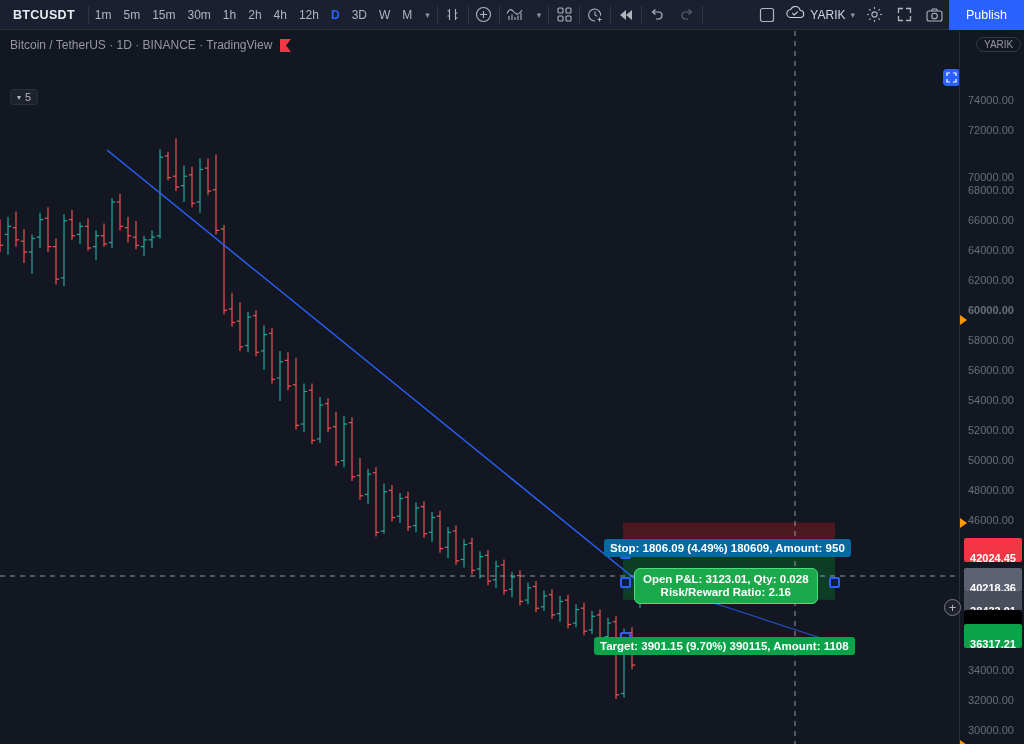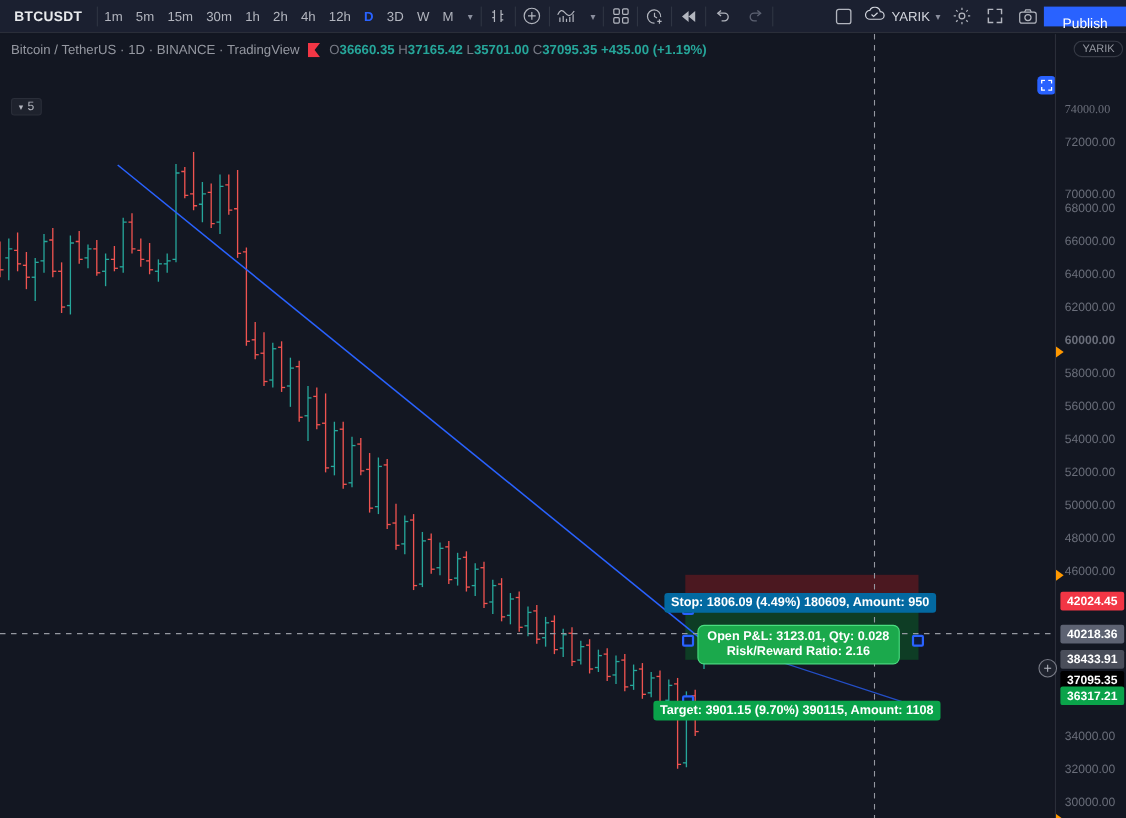--- a/index.html
+++ b/index.html
@@ -20,21 +20,21 @@
   .tf.active { color:#2962ff; font-weight:bold; }
   .tb-ic { width:30px; height:30px; display:flex; align-items:center;
            justify-content:center; color:#b2b5be; cursor:pointer; }
   .tb-ic.dim { color:#5d6272; }
   .tb-ic svg { display:block; }
   .chev { font-size:9px; color:#8b8f9e; padding:0 7px; cursor:pointer; }
   .spacer { flex:1; }
   .yarik { display:flex; align-items:center; gap:5px; padding:0 4px;
            color:#d1d4dc; font-size:12px; cursor:pointer; }
   #publish { background:#2962ff; color:#fff; font-size:12.5px;
-             height:18px; line-height:30px; padding:0 17px; cursor:pointer; }
+             height:30px; line-height:30px; padding:0 17px; cursor:pointer; }
 
   
   #infobar { position:absolute; left:0; top:31px; width:958px; height:44px;
              font-size:12px; color:#787b86; }
   #legend { position:absolute; left:10px; top:7px; display:flex;
             align-items:center; white-space:nowrap; }
   #legend .ttl { color:#9598a1; }
   .flagic { margin:0 6px 0 8px; display:flex; align-items:center; }
   .ohlc { color:#26a69a; font-weight:bold; margin-left:2px; }
   .ohlc .k { color:#787b86; font-weight:normal; }
@@ -51,21 +51,21 @@
            background:#131722; overflow:hidden; }
   #chartsvg { position:absolute; left:0; top:0; }
 
   
   #axis { position:absolute; left:959px; top:31px; width:65px; height:713px;
           background:#131722; border-left:1px solid #2a2e39; }
   .tick { position:absolute; left:8px; font-size:11px; color:#6a6e7a;
           white-space:nowrap; }
   .ptag { position:absolute; left:4px; height:17px; line-height:17px;
           font-size:11px; font-weight:bold; border-radius:2px;
-          padding:1px 3px; white-space:nowrap; text-align:center;
+          padding:12px 3px; white-space:nowrap; text-align:center;
           min-width:58px; }
   #usdt { position:absolute; left:16px; top:6px; border:1px solid #363a45;
           border-radius:9px; font-size:10px; color:#9598a1;
           padding:1px 7px; cursor:pointer; }
   .atri { position:absolute; left:0px; width:0; height:0;
           border-top:5px solid transparent; border-bottom:5px solid transparent;
           border-left:7px solid #ff9800; }
   #crosshairbtn { position:absolute; left:-16px; top:568px; width:17px;
                   height:17px; border-radius:50%; border:1px solid #787b86;
                   color:#b2b5be; font-size:13px; line-height:15px;
@@ -473,45 +473,39 @@
 </div>
 
 <div id="infobar">
   <div id="legend">
     <span class="ttl">Bitcoin / TetherUS · 1D · BINANCE · TradingView</span>
     <span class="flagic">
       <svg width="11" height="13" viewBox="0 0 11 13">
           <path d="M0 0h11L6 6.5 11 13H0z" fill="#f23645"></path>
         </svg>
     </span>
-    <span class="ohlc"><span class="k">O</span><span>36660.35</span>
-      <span class="k">H</span><span>37165.42</span>
-      <span class="k">L</span><span>35701.00</span>
-      <span class="k">C</span><span>37095.35</span>
-      <span>+435.00 (+1.19%)</span>
-    </span>
   </div>
 
   <div id="badge5">
     <span style="font-size:8px">▾</span>
     <span>5</span>
   </div>
 
   <div id="paneMax">
     <svg width="11" height="11" viewBox="0 0 11 11" fill="none" stroke="#fff" stroke-width="1.2">
       <path d="M4 1H1v3M7 1h3v3M4 10H1V7M7 10h3V7"></path>
       </svg>
   </div>
 </div>
 
 <div id="axis">
   <div id="usdt">YARIK</div>
   <div id="crosshairbtn">+</div>
   <div id="ticks">
-      <div class="tick" style="top: 63px; font-family: Liberation Serif, serif;">74000.00</div>
+      <div class="tick" style="top: 63px;">74000.00</div>
       <div class="tick" style="top: 93px;">72000.00</div>
       <div class="tick" style="top: 140px;">70000.00</div>
       <div class="tick" style="top: 153px;">68000.00</div>
       <div class="tick" style="top: 183px;">66000.00</div>
       <div class="tick" style="top: 213px;">64000.00</div>
       <div class="tick" style="top: 243px;">62000.00</div>
       <div class="tick" style="top: 273px; font-weight: bold;">60000.00</div>
       <div class="tick" style="top: 303px;">58000.00</div>
       <div class="tick" style="top: 333px;">56000.00</div>
       <div class="tick" style="top: 363px;">54000.00</div>

